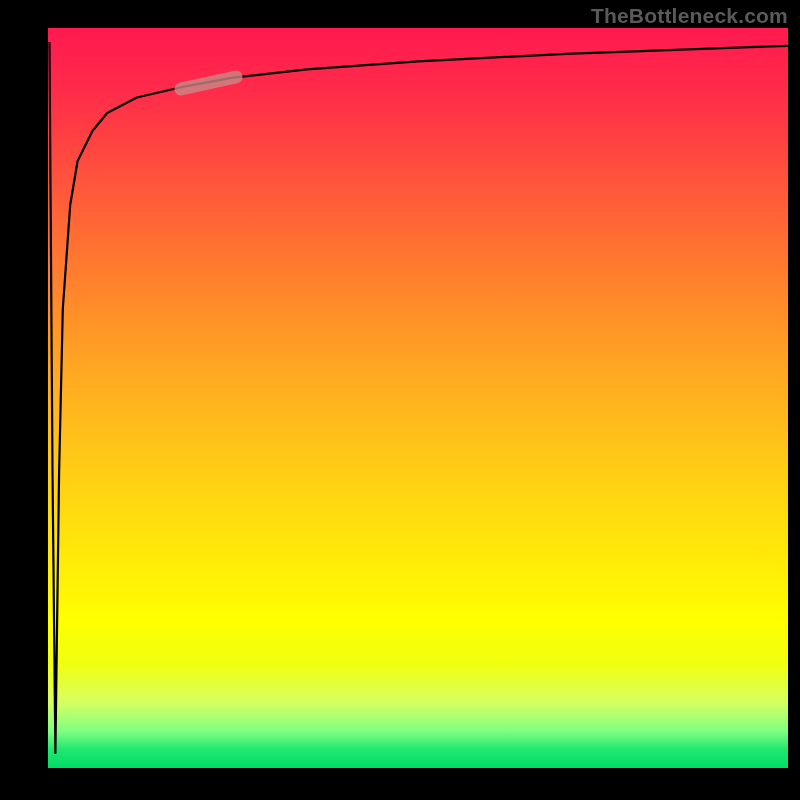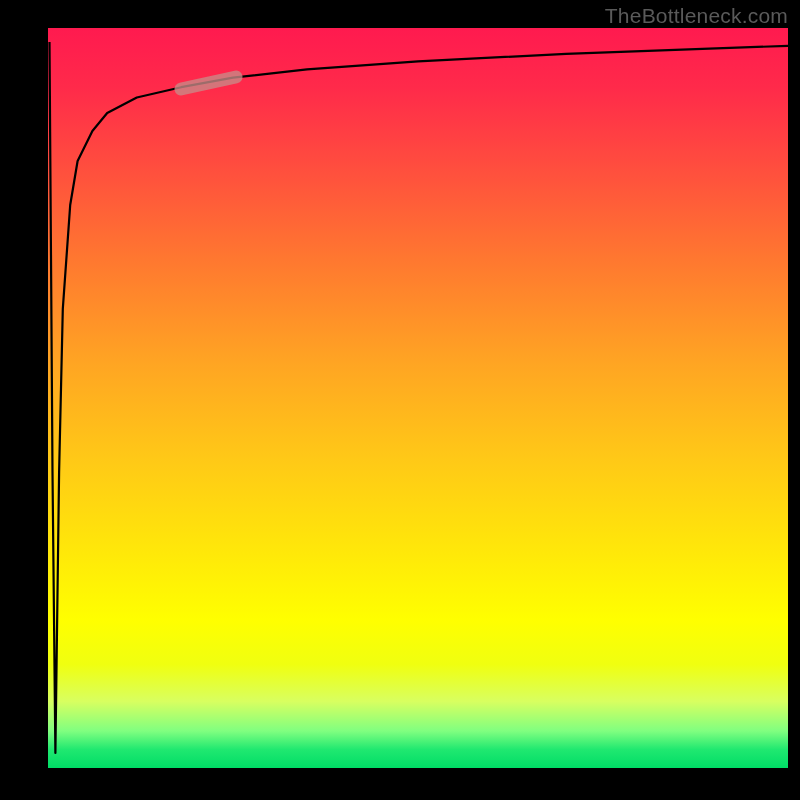--- a/index.html
+++ b/index.html
@@ -38,21 +38,21 @@
         #80ff80 95%,
         #20e870 97.5%,
         #00dd66 100%);
     }
     .attribution {
       position: absolute;
       top: 4px;
       right: 12px;
       color: #5a5a5a;
       font-size: 21px;
-      font-weight: 400;
+      font-weight: 700;
       letter-spacing: 0.2px;
     }
     .curve-svg {
       position: absolute;
       left: 0;
       top: 0;
       width: 100%;
       height: 100%;
     }
     .pill {

